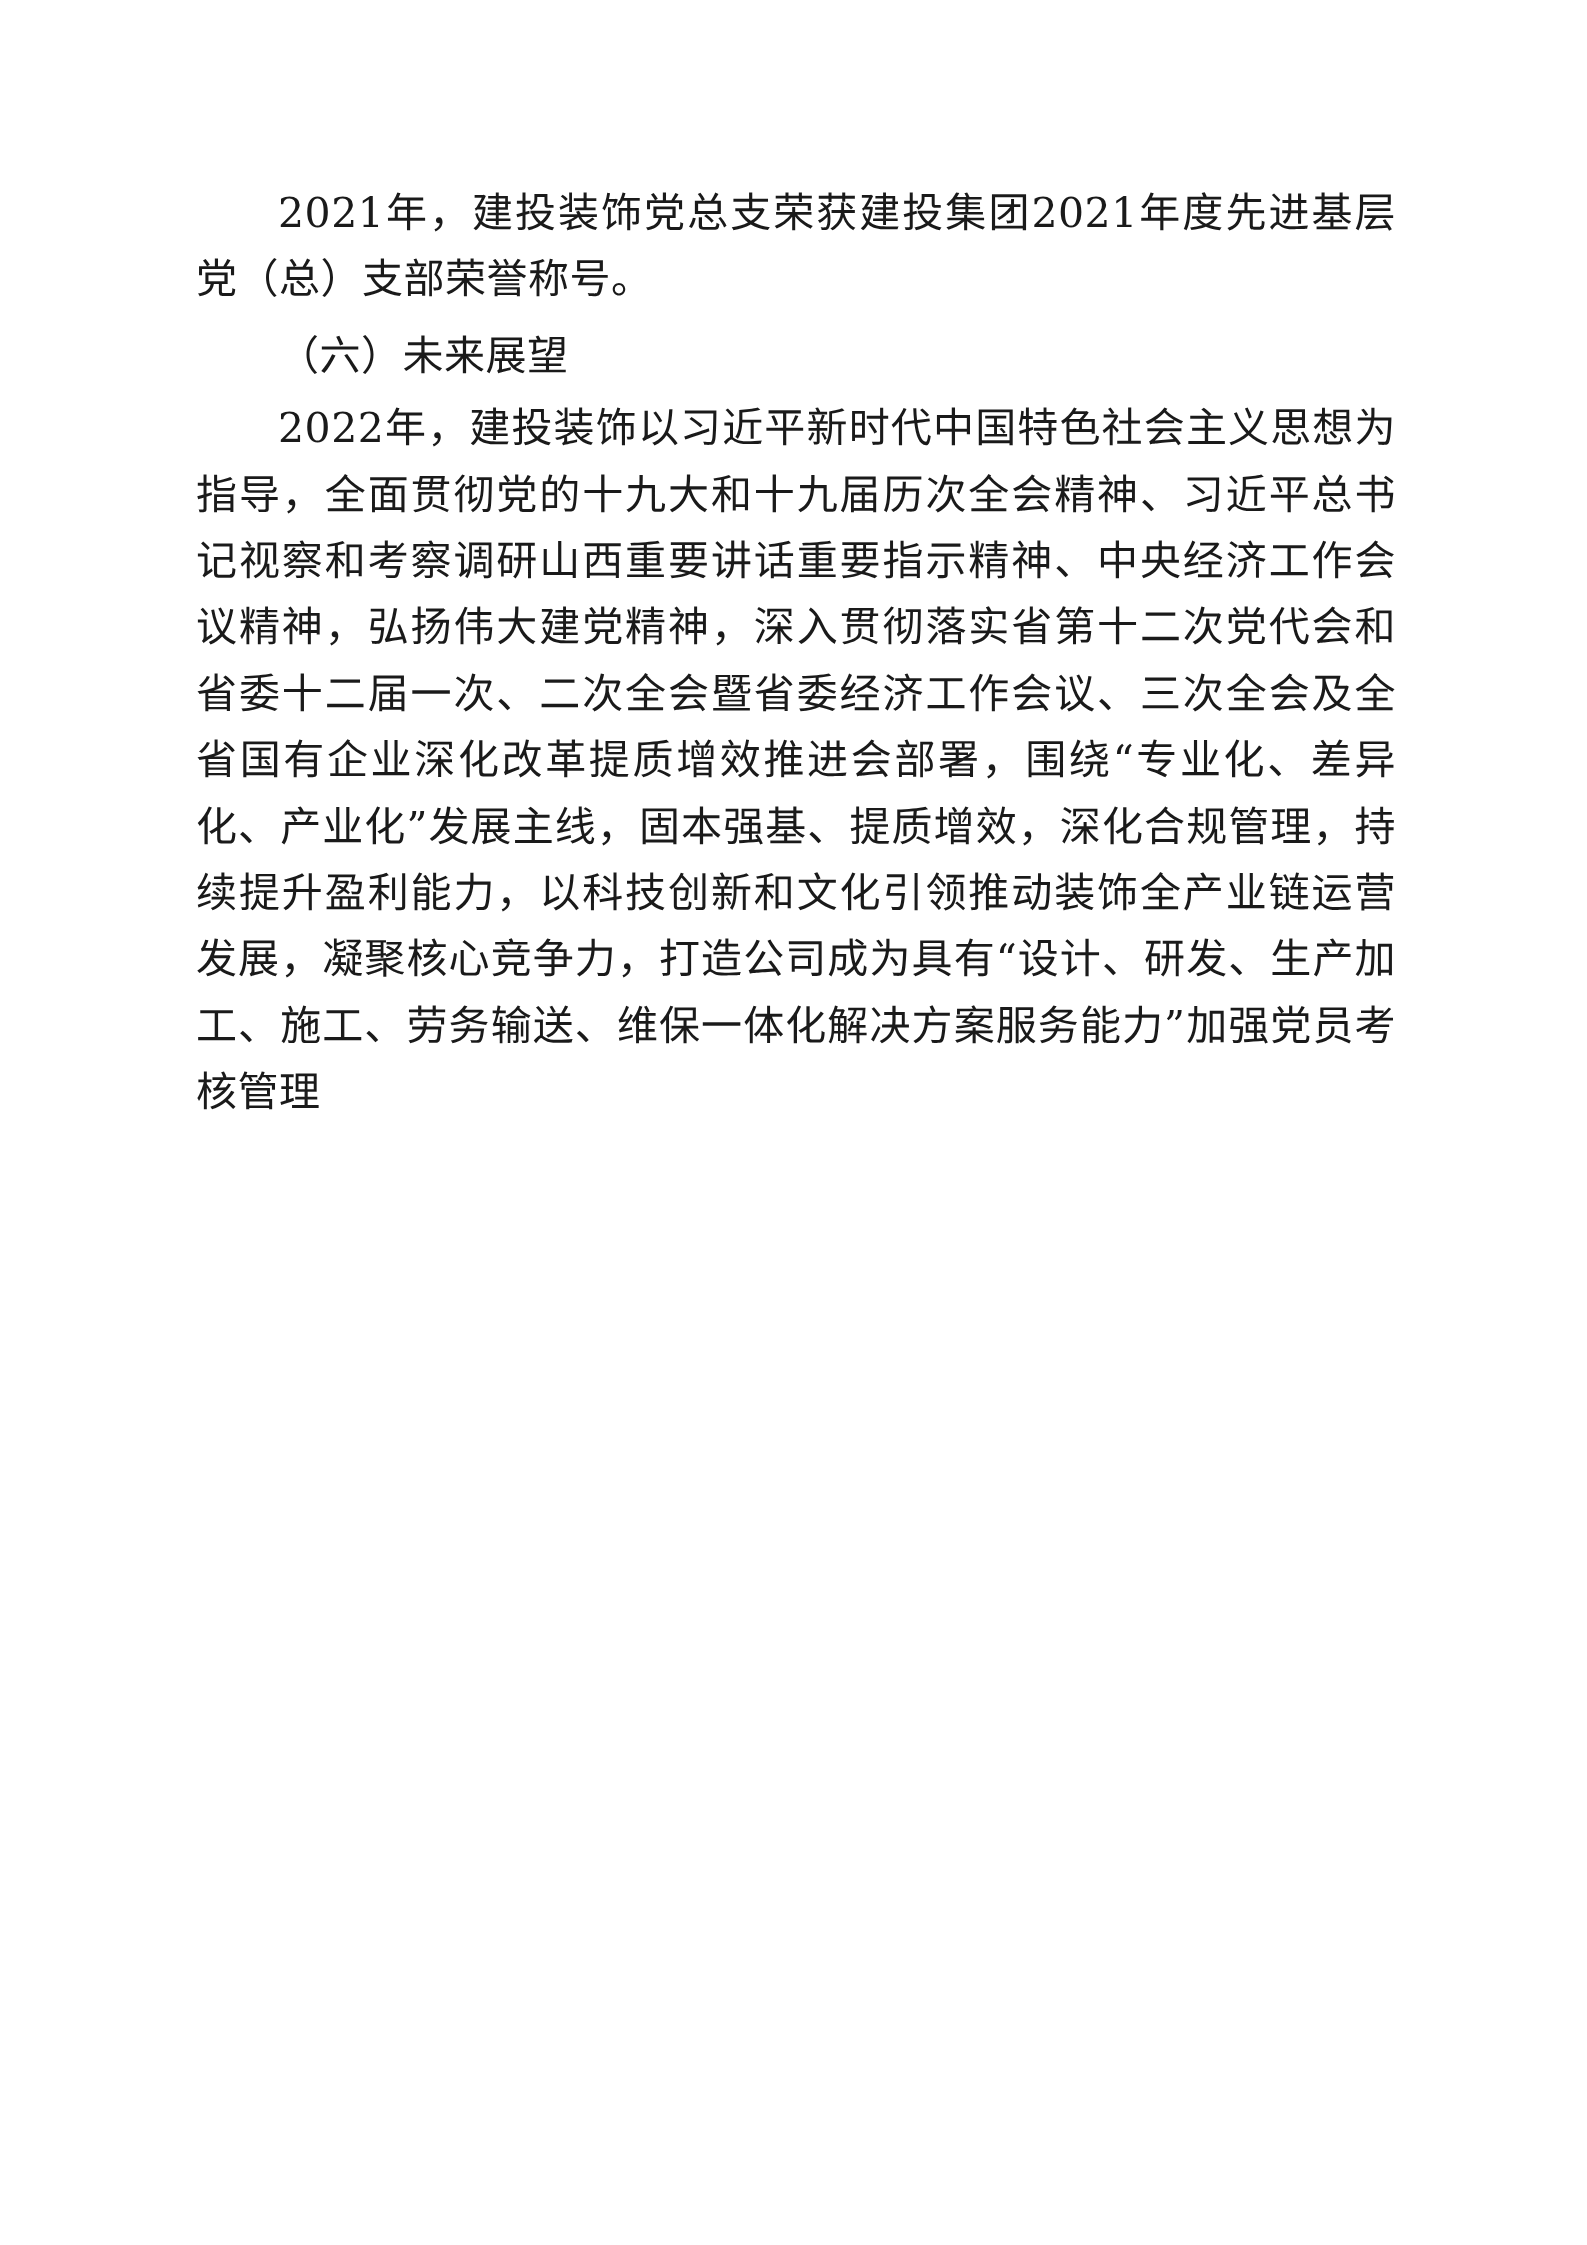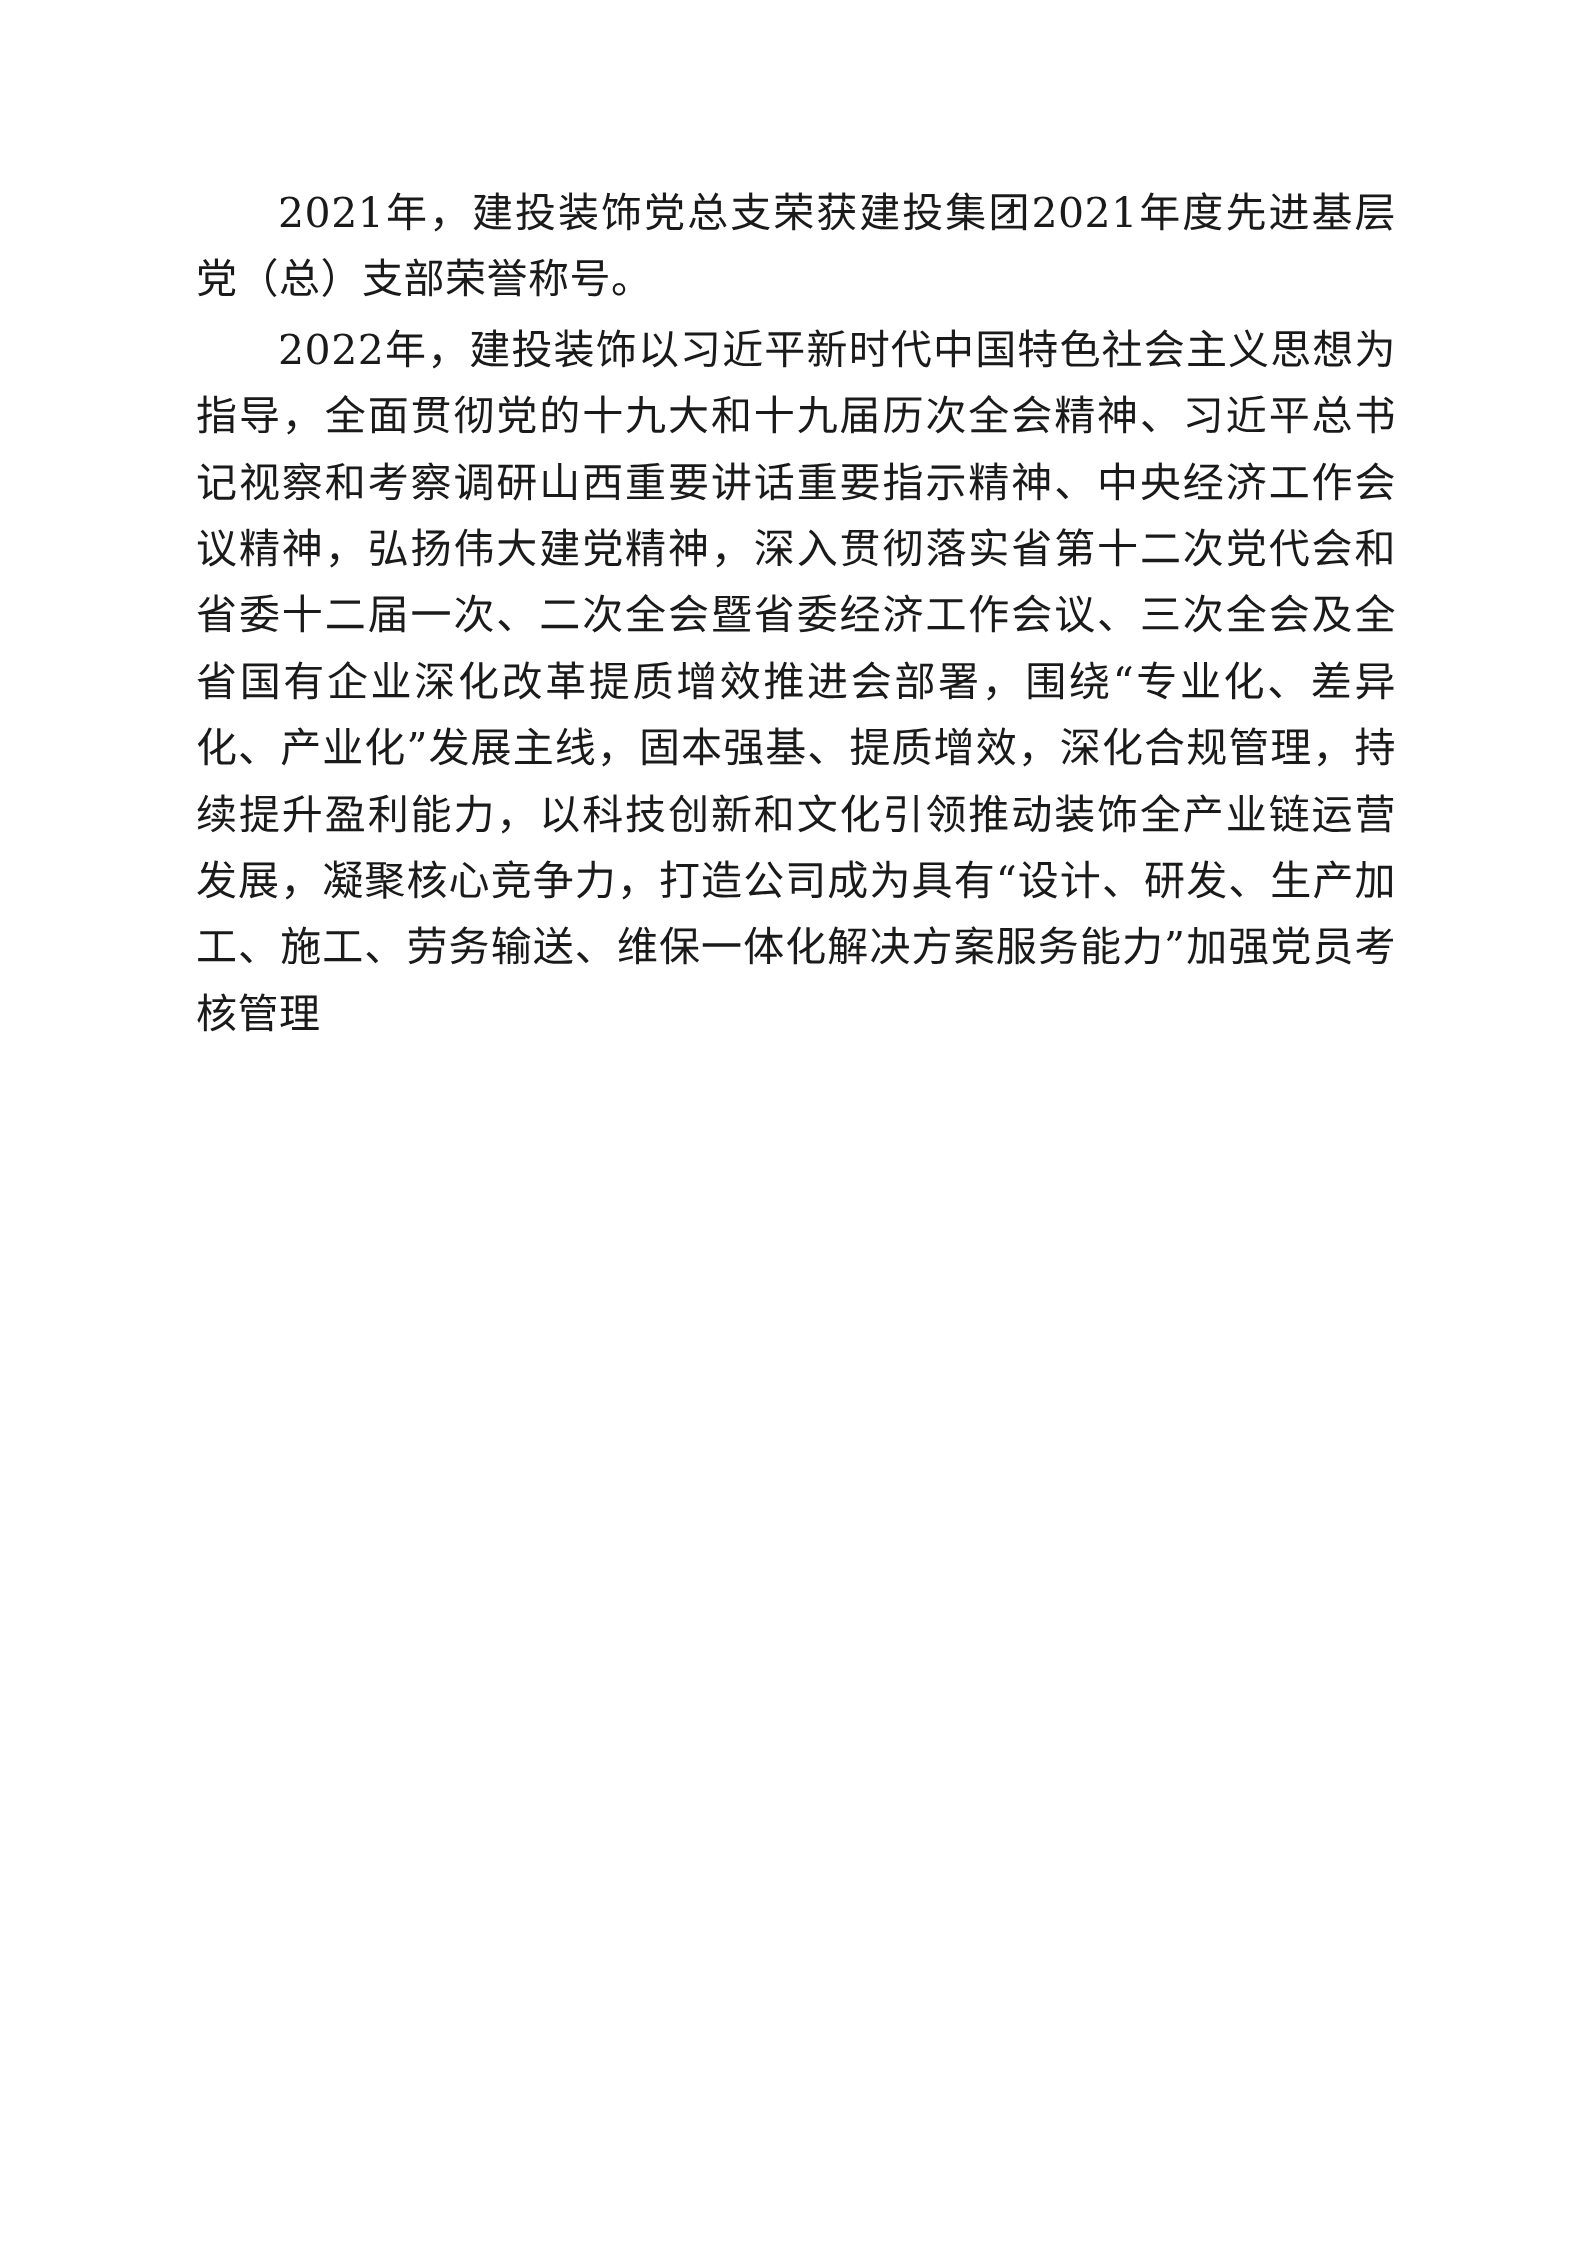--- a/index.html
+++ b/index.html
@@ -55,20 +55,21 @@
 </head>
 <body>
 
 <div class="page">
 
   <div class="content">
 
     <p class="para tight">2021年，建投装饰党总支荣获建投集团2021年度先进基层党（总）支部荣誉称号。</p>
 
 
+    <p class="heading">（六）未来展望</p>
 
     <p class="para">2022年，建投装饰以习近平新时代中国特色社会主义思想为指导，全面贯彻党的十九大和十九届历次全会精神、习近平总书记视察和考察调研山西重要讲话重要指示精神、中央经济工作会议精神，弘扬伟大建党精神，深入贯彻落实省第十二次党代会和省委十二届一次、二次全会暨省委经济工作会议、三次全会及全省国有企业深化改革提质增效推进会部署，围绕“专业化、差异化、产业化”发展主线，固本强基、提质增效，深化合规管理，持续提升盈利能力，以科技创新和文化引领推动装饰全产业链运营发展，凝聚核心竞争力，打造公司成为具有“设计、研发、生产加工、施工、劳务输送、维保一体化解决方案服务能力”加强党员考核管理</p>
 
   </div>
 
   <div class="page-number">14</div>
 
 </div>
 
 </body></html>

